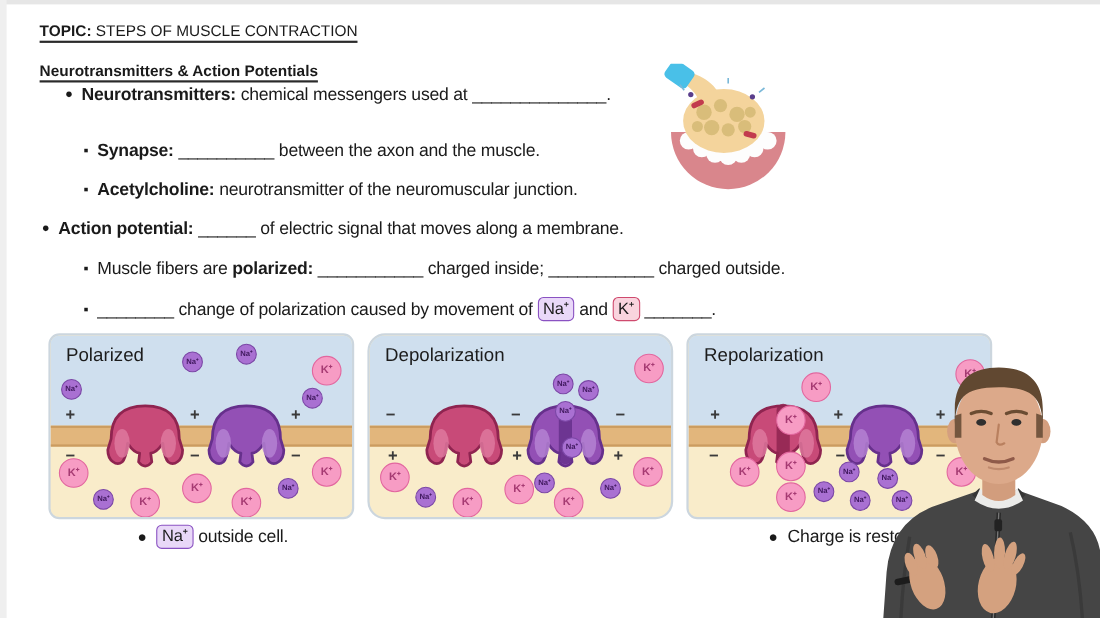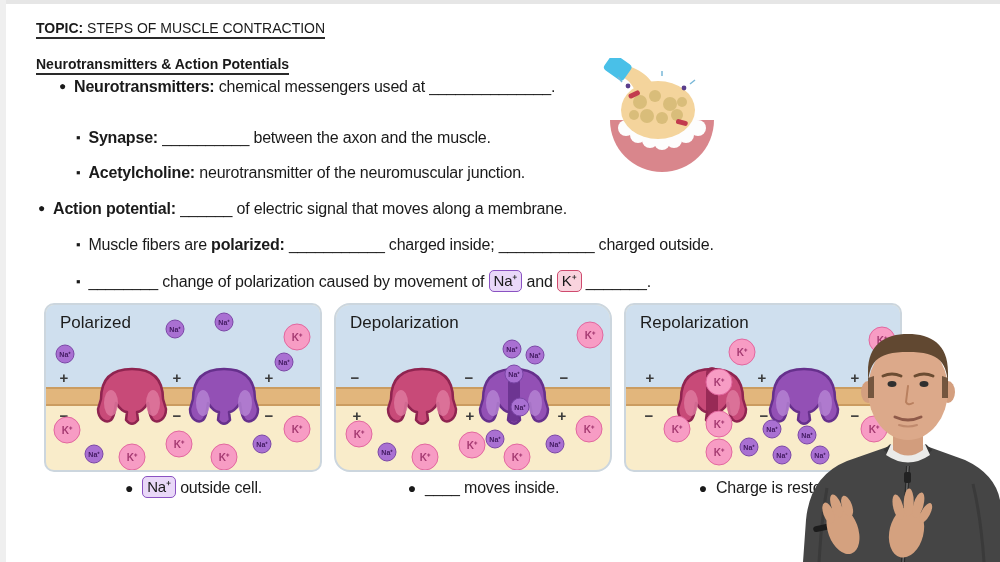--- a/index.html
+++ b/index.html
@@ -234,21 +234,20 @@
     <div class="ion na" style="left: 156px; top: 150px;">Na⁺</div>
     <div class="ion na" style="left: 181px; top: 130px;">Na⁺</div>
     <div class="ion na" style="left: 194px; top: 150px;">Na⁺</div>
     <div class="ion k" style="left: 248px; top: 124px;">K⁺</div>
   </div>
 
 <div class="panel-notes" style="left:56px;">
     <div class="pnote"><span class="pb">●</span><span class="badge na">Na⁺</span> <span>outside cell.</span></div>
   </div>
 <div class="panel-notes" style="left:346px;">
-    <div class="pnote"><span class="pb">●</span><span>____ moves inside.</span></div>
   </div>
 <div class="panel-notes" style="left:636px;">
     <div class="pnote"><span class="pb">●</span><span>Charge is restored.</span></div>
   </div>
 
 <svg class="person" viewBox="0 0 203 234">
   <g>
     <path d="M6,234 L9,192 Q13,148 50,133 L90,119 Q111,140 132,119 L168,132 Q198,146 203,172 L203,234 Z" fill="#454545"></path>
     <path d="M90,119 Q111,141 132,119" stroke="#353535" stroke-width="9" fill="none"></path>
     <path d="M30,160 Q24,195 22,234 M176,156 Q184,190 187,234" stroke="#3a3a3a" stroke-width="3" fill="none"></path>

